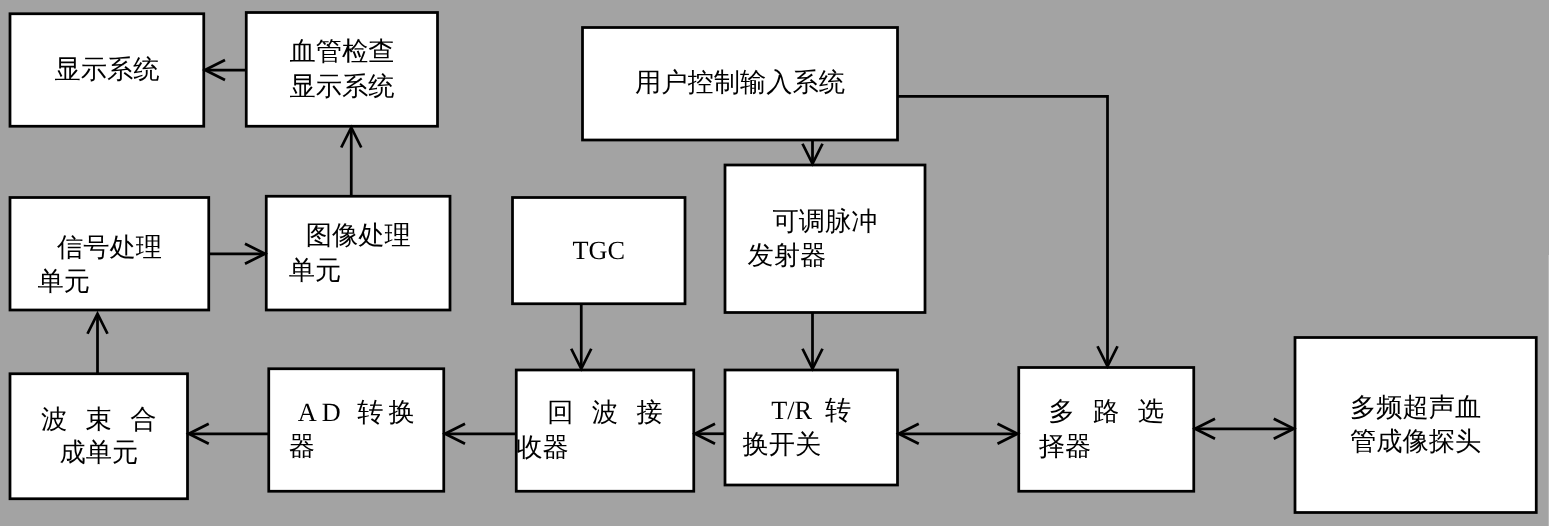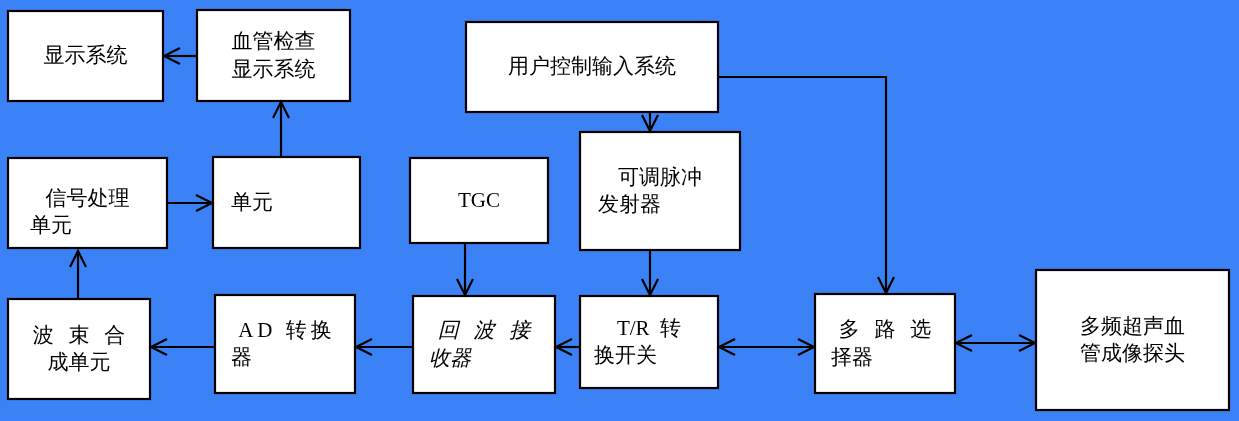--- a/index.html
+++ b/index.html
@@ -10,21 +10,21 @@
   body {
     width: 1239px;
     height: 421px;
     font-family: "Liberation Sans", "DejaVu Sans", sans-serif;
     overflow: hidden;
   }
   #diagram-root {
     position: relative;
     width: 1239px;
     height: 421px;
-    background: #3b82f6;
+    background: #a3a3a3;
   }
   svg.diagram-canvas {
     position: absolute;
     top: 0;
     left: 0;
     width: 1239px;
     height: 421px;
     display: block;
   }
   .node-box {
@@ -180,20 +180,21 @@
   <div class="node-label cjk" style="left:466px; top:22px; width:252px; height:90px;">
     <span class="lbl-line">用户控制输入系统</span>
   </div>
 
   <div class="node-label cjk" style="left:8px; top:158px; width:159px; height:108px;">
     <span class="lbl-line">信号处理</span>
     <span class="lbl-line" style="align-self:flex-start; margin-left:22px;">单元</span>
   </div>
 
   <div class="node-label cjk" style="left:213px; top:157px; width:147px; height:91px;">
+    <span class="lbl-line">图像处理</span>
     <span class="lbl-line" style="align-self:flex-start; margin-left:18px;">单元</span>
   </div>
 
   <div class="node-label latin-serif" style="left:410px; top:158px; width:138px; height:85px;">
     <span class="lbl-line">TGC</span>
   </div>
 
   <div class="node-label cjk" style="left:580px; top:132px; width:160px; height:118px;border-radius:32px;">
     <span class="lbl-line">可调脉冲</span>
     <span class="lbl-line" style="align-self:flex-start; margin-left:18px;">发射器</span>
@@ -202,23 +203,23 @@
   <div class="node-label cjk" style="left:8px; top:299px; width:142px; height:100px;">
     <span class="lbl-line cjk-sp">波 束 合</span>
     <span class="lbl-line">成单元</span>
   </div>
 
   <div class="node-label mixed" style="left:215px; top:295px; width:140px; height:98px;">
     <span class="lbl-line cjk-sp">AD 转换</span>
     <span class="lbl-line cjk" style="align-self:flex-start; margin-left:16px;">器</span>
   </div>
 
-  <div class="node-label cjk" style="left:413px; top:296px; width:142px; height:97px;font-style:italic;">
+  <div class="node-label cjk" style="left:413px; top:296px; width:142px; height:97px;">
     <span class="lbl-line cjk-sp">回 波 接</span>
-    <span class="lbl-line" style="align-self:flex-start; margin-left:16px;">收器</span>
+    <span class="lbl-line" style="align-self:flex-start; margin-left:0;">收器</span>
   </div>
 
   <div class="node-label mixed" style="left:580px; top:296px; width:138px; height:92px;">
     <span class="lbl-line">T/R  转</span>
     <span class="lbl-line cjk" style="align-self:flex-start; margin-left:14px;">换开关</span>
   </div>
 
   <div class="node-label cjk" style="left:1036px; top:270px; width:193px; height:140px;">
     <span class="lbl-line">多频超声血</span>
     <span class="lbl-line">管成像探头</span>

